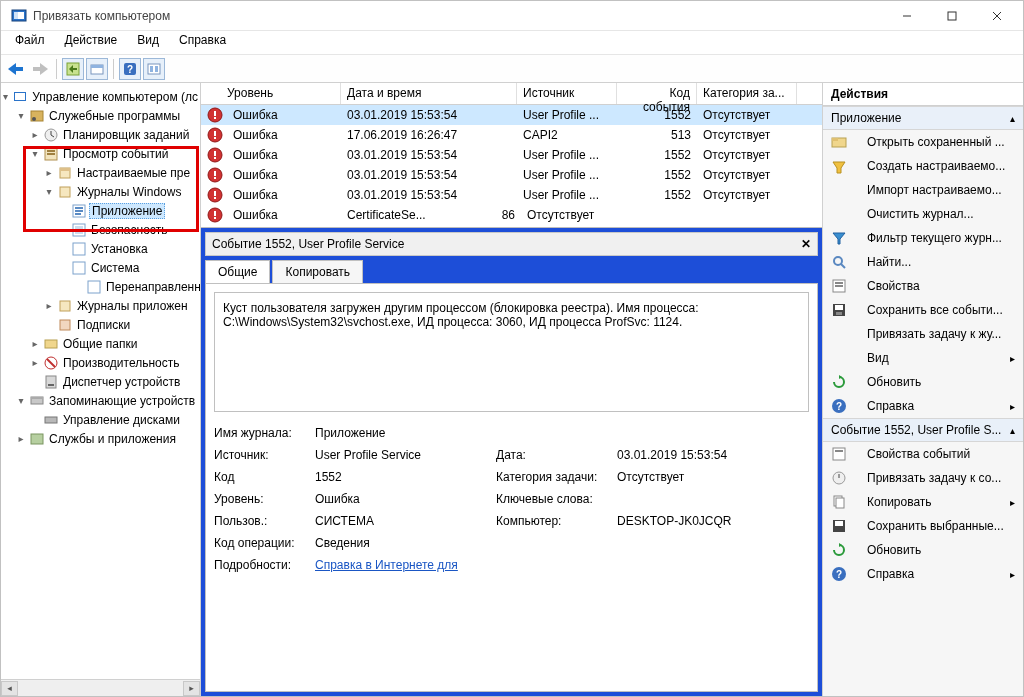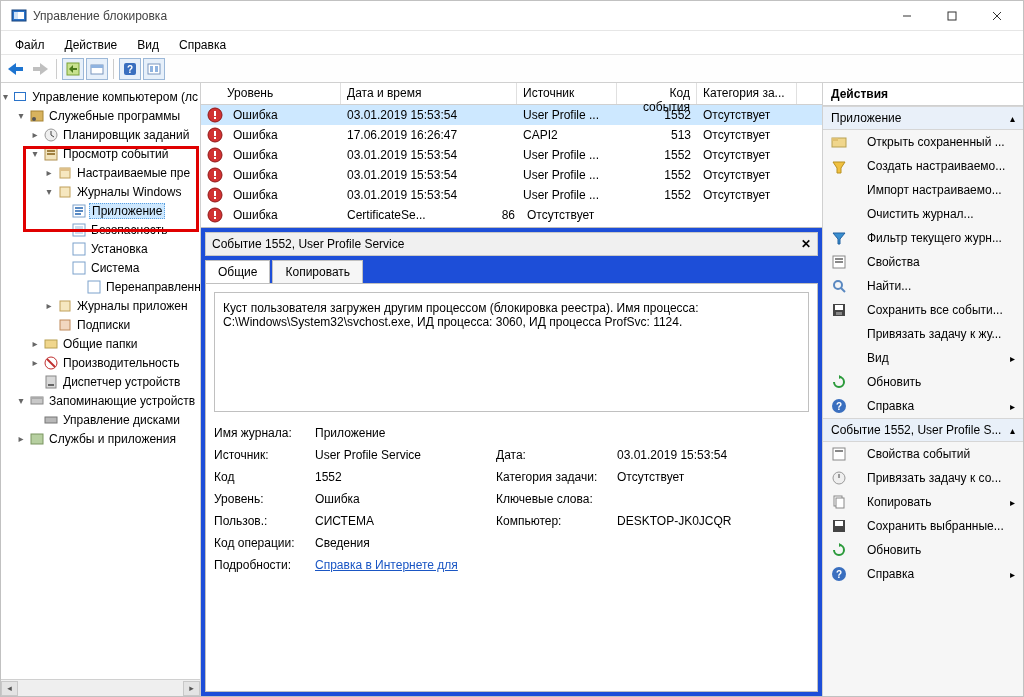--- a/index.html
+++ b/index.html
@@ -2,21 +2,21 @@
 <html><head>
 <meta charset="utf-8">
 <style>
   * { box-sizing: border-box; }
   html, body { margin:0; padding:0; height:100%; width:1024px; font-family: "Segoe UI", Tahoma, sans-serif; font-size:12px; color:#000; background:#fff; }
   .window { width:1024px; height:697px; border:1px solid #c1c1c1; display:flex; flex-direction:column; background:#fff; }
   .titlebar { height:30px; display:flex; align-items:center; padding:0 4px; border-bottom:1px solid #e6e6e6; }
   .titlebar .ticon { width:16px; height:16px; margin:0 6px; }
   .titlebar .title { flex:1; color:#444; font-size:12px; }
   .winbtn { width:45px; height:28px; display:flex; align-items:center; justify-content:center; color:#555; }
-  .menubar { height:24px; display:flex; align-items:flex-end; padding:0 6px; gap:4px; border-bottom:1px solid #e6e6e6; }
+  .menubar { height:24px; display:flex; align-items:flex-start; padding:0 6px; gap:4px; border-bottom:1px solid #e6e6e6; }
   .menubar span { padding:2px 8px; }
   .toolbar { height:28px; display:flex; align-items:center; padding:2px 4px; gap:2px; border-bottom:1px solid #d0d0d0; background:#fefefe; }
   .tbtn { width:22px; height:22px; border:1px solid transparent; display:flex; align-items:center; justify-content:center; }
   .tsep { width:1px; height:20px; background:#ccc; margin:0 3px; }
   .tflat { border:1px solid #9cb8d8; background:#e7f0fa; }
   .body { flex:1; display:flex; min-height:0; }
   .tree { width:200px; border-right:1px solid #d0d0d0; overflow:hidden; position:relative; }
   .tree-inner { padding:4px 0; }
   .tnode { display:flex; align-items:center; height:19px; white-space:nowrap; }
   .tnode .exp { width:12px; text-align:center; color:#666; font-size:10px; }
@@ -64,21 +64,21 @@
 <div class="window">
 
   <div class="titlebar">
     <span class="ticon">
       <svg width="16" height="16">
           <rect x="1" y="2" width="14" height="11" fill="#2a73c9" stroke="#14417a"></rect>
           <rect x="3" y="4" width="10" height="7" fill="#fff"></rect>
           <rect x="3" y="4" width="4" height="7" fill="#cfe2f7"></rect>
         </svg>
     </span>
-    <span class="title">Управление блокировка</span>
+    <span class="title">Привязать компьютером</span>
     <div class="winbtn">
         <svg width="10" height="10">
           <line x1="1" y1="5" x2="9" y2="5" stroke="#333" stroke-width="1"></line>
         </svg>
       </div>
     <div class="winbtn">
         <svg width="10" height="10">
           <rect x="1" y="1" width="8" height="8" fill="none" stroke="#333"></rect>
         </svg>
       </div>
@@ -511,39 +511,39 @@
           <span class="aic">
             <svg width="16" height="16">
               <polygon points="2,3 14,3 9,9 9,14 7,14 7,9" fill="#3a8fd0" stroke="#2060a0"></polygon>
             </svg>
           </span>
           <span class="txt">Фильтр текущего журн...</span>
         </div>
       <div class="act-item">
           <span class="aic">
             <svg width="16" height="16">
+              <circle cx="7" cy="7" r="4" fill="none" stroke="#5a88c0" stroke-width="2"></circle>
+              <line x1="10" y1="10" x2="14" y2="14" stroke="#5a88c0" stroke-width="2"></line>
+            </svg>
+          </span>
+          <span class="txt">Найти...</span>
+        </div>
+      <div class="act-item">
+          <span class="aic">
+            <svg width="16" height="16">
               <rect x="2" y="2" width="12" height="12" fill="#fff" stroke="#888"></rect>
               <rect x="4" y="4" width="8" height="2" fill="#888"></rect>
               <rect x="4" y="7" width="8" height="2" fill="#888"></rect>
             </svg>
           </span>
           <span class="txt">Свойства</span>
         </div>
       <div class="act-item">
           <span class="aic">
             <svg width="16" height="16">
-              <circle cx="7" cy="7" r="4" fill="none" stroke="#5a88c0" stroke-width="2"></circle>
-              <line x1="10" y1="10" x2="14" y2="14" stroke="#5a88c0" stroke-width="2"></line>
-            </svg>
-          </span>
-          <span class="txt">Найти...</span>
-        </div>
-      <div class="act-item">
-          <span class="aic">
-            <svg width="16" height="16">
               <rect x="2" y="2" width="12" height="12" fill="#444"></rect>
               <rect x="4" y="3" width="8" height="5" fill="#fff"></rect>
               <rect x="5" y="10" width="6" height="3" fill="#888"></rect>
             </svg>
           </span>
           <span class="txt">Сохранить все событи...</span>
         </div>
       <div class="act-item">
           <span class="aic"></span>
           <span class="txt">Привязать задачу к жу...</span>

